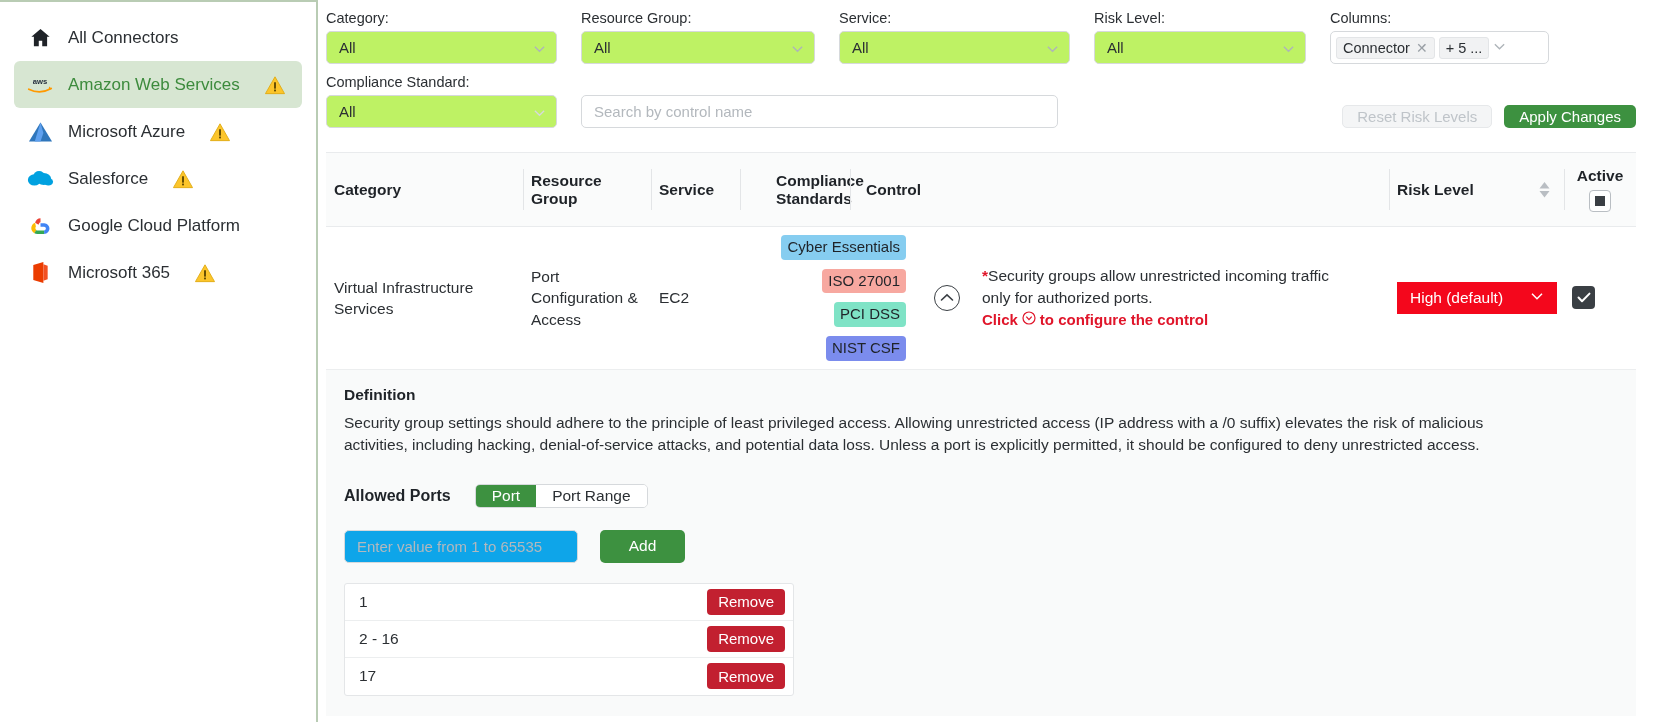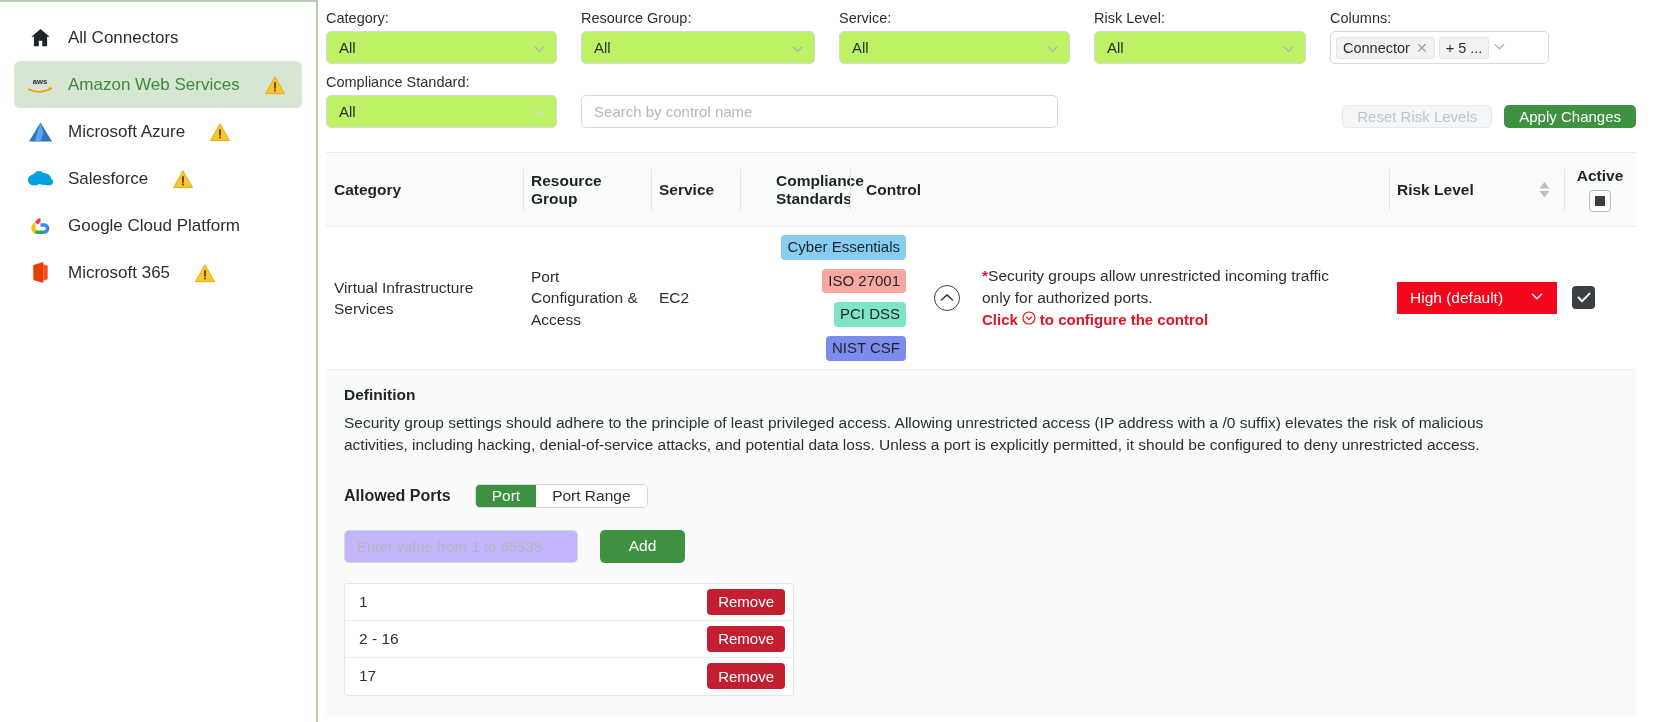--- a/index.html
+++ b/index.html
@@ -327,21 +327,21 @@
     margin-top: 22px;
   }
   .port-input {
     width: 234px;
     height: 33px;
     border: 1px solid #d6d9dc;
     border-radius: 5px;
     font-size: 15px;
     padding: 0 12px;
     color: #2b2f33;
-    background: #c4b5fd;
+    background: #0ea5e9;
     outline: none;
     font-family: "Liberation Sans", sans-serif;
   }
   .port-input::placeholder { color: #b3b8bd; }
   .btn-add {
     background: #3d9140;
     color: #fff;
     border: none;
     border-radius: 5px;
     height: 33px;

